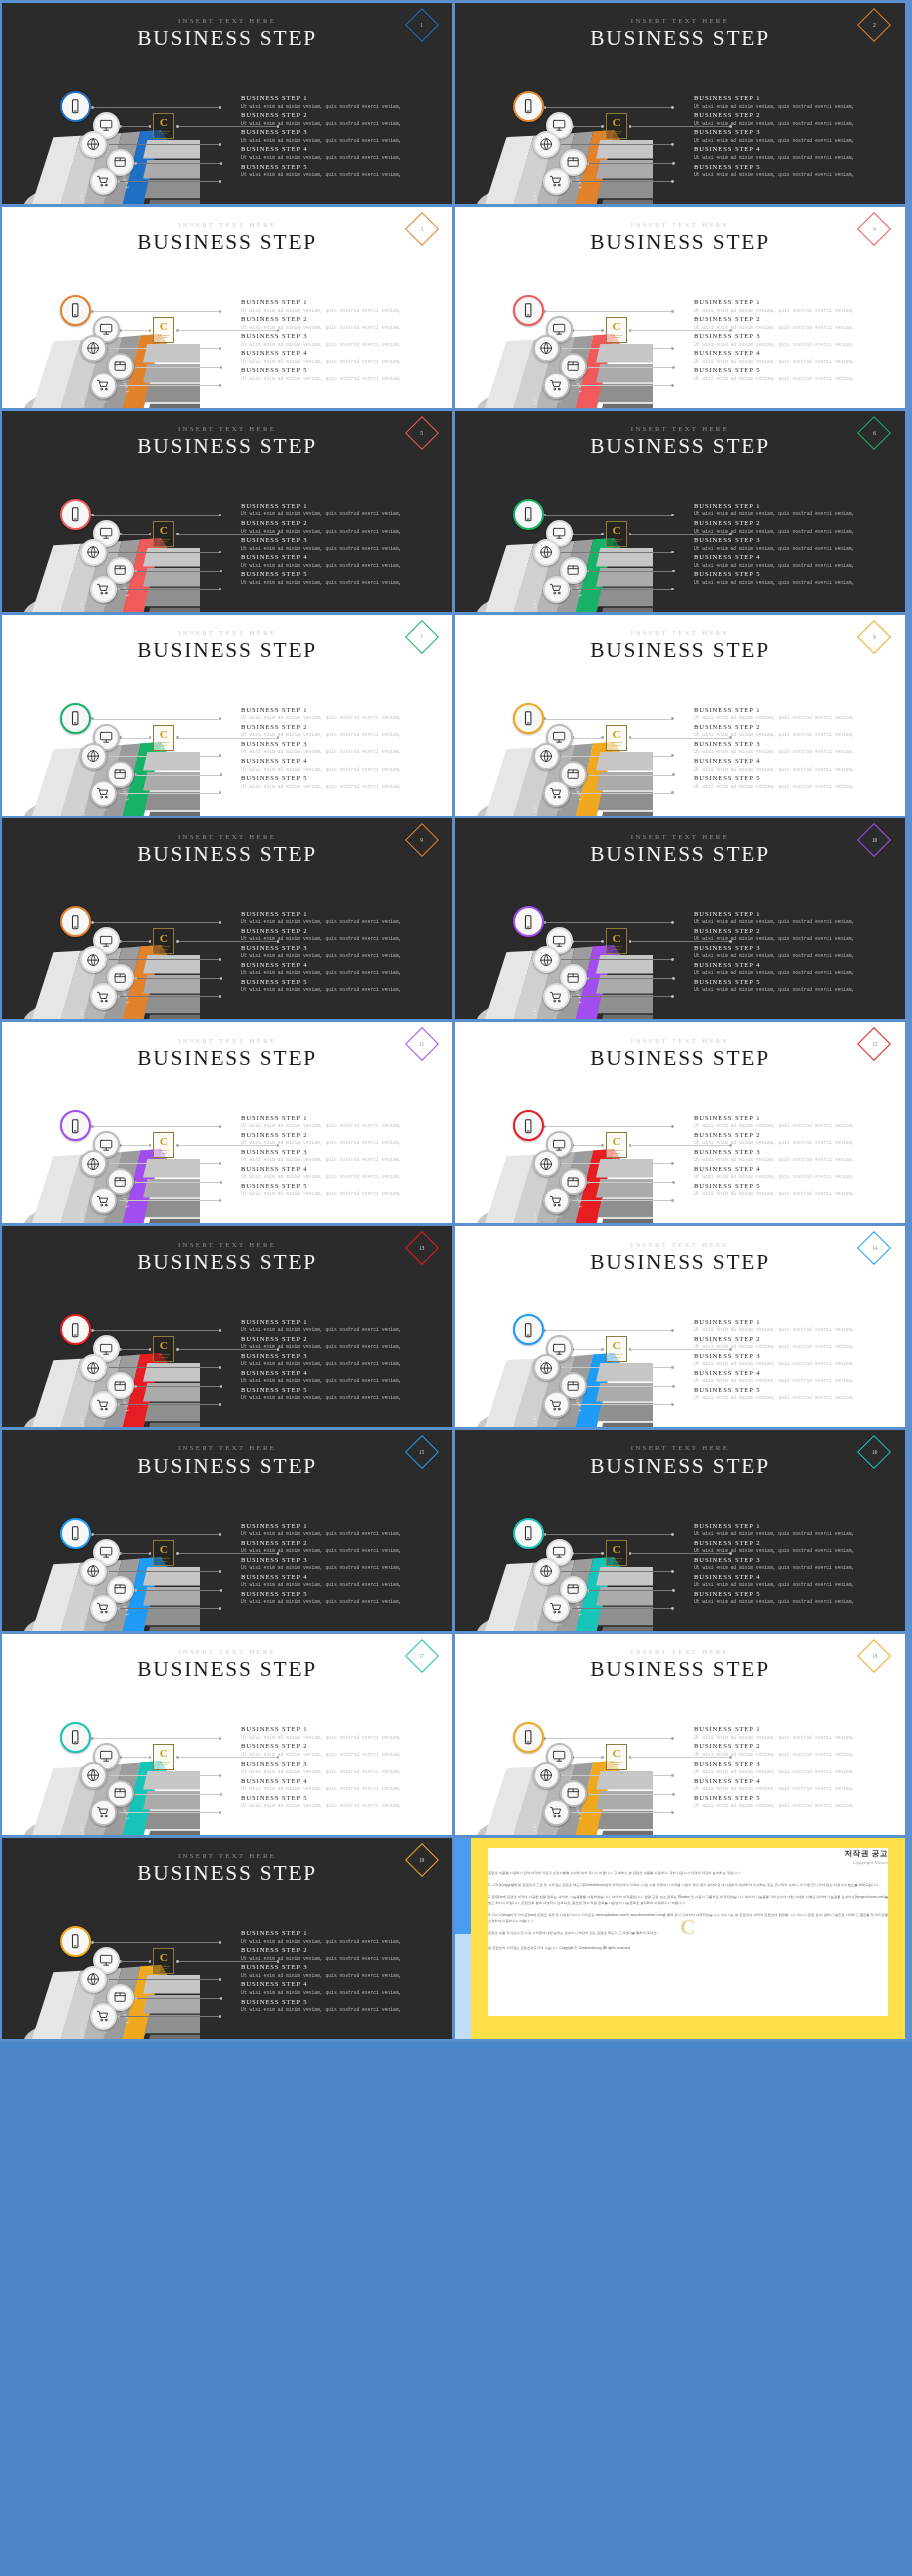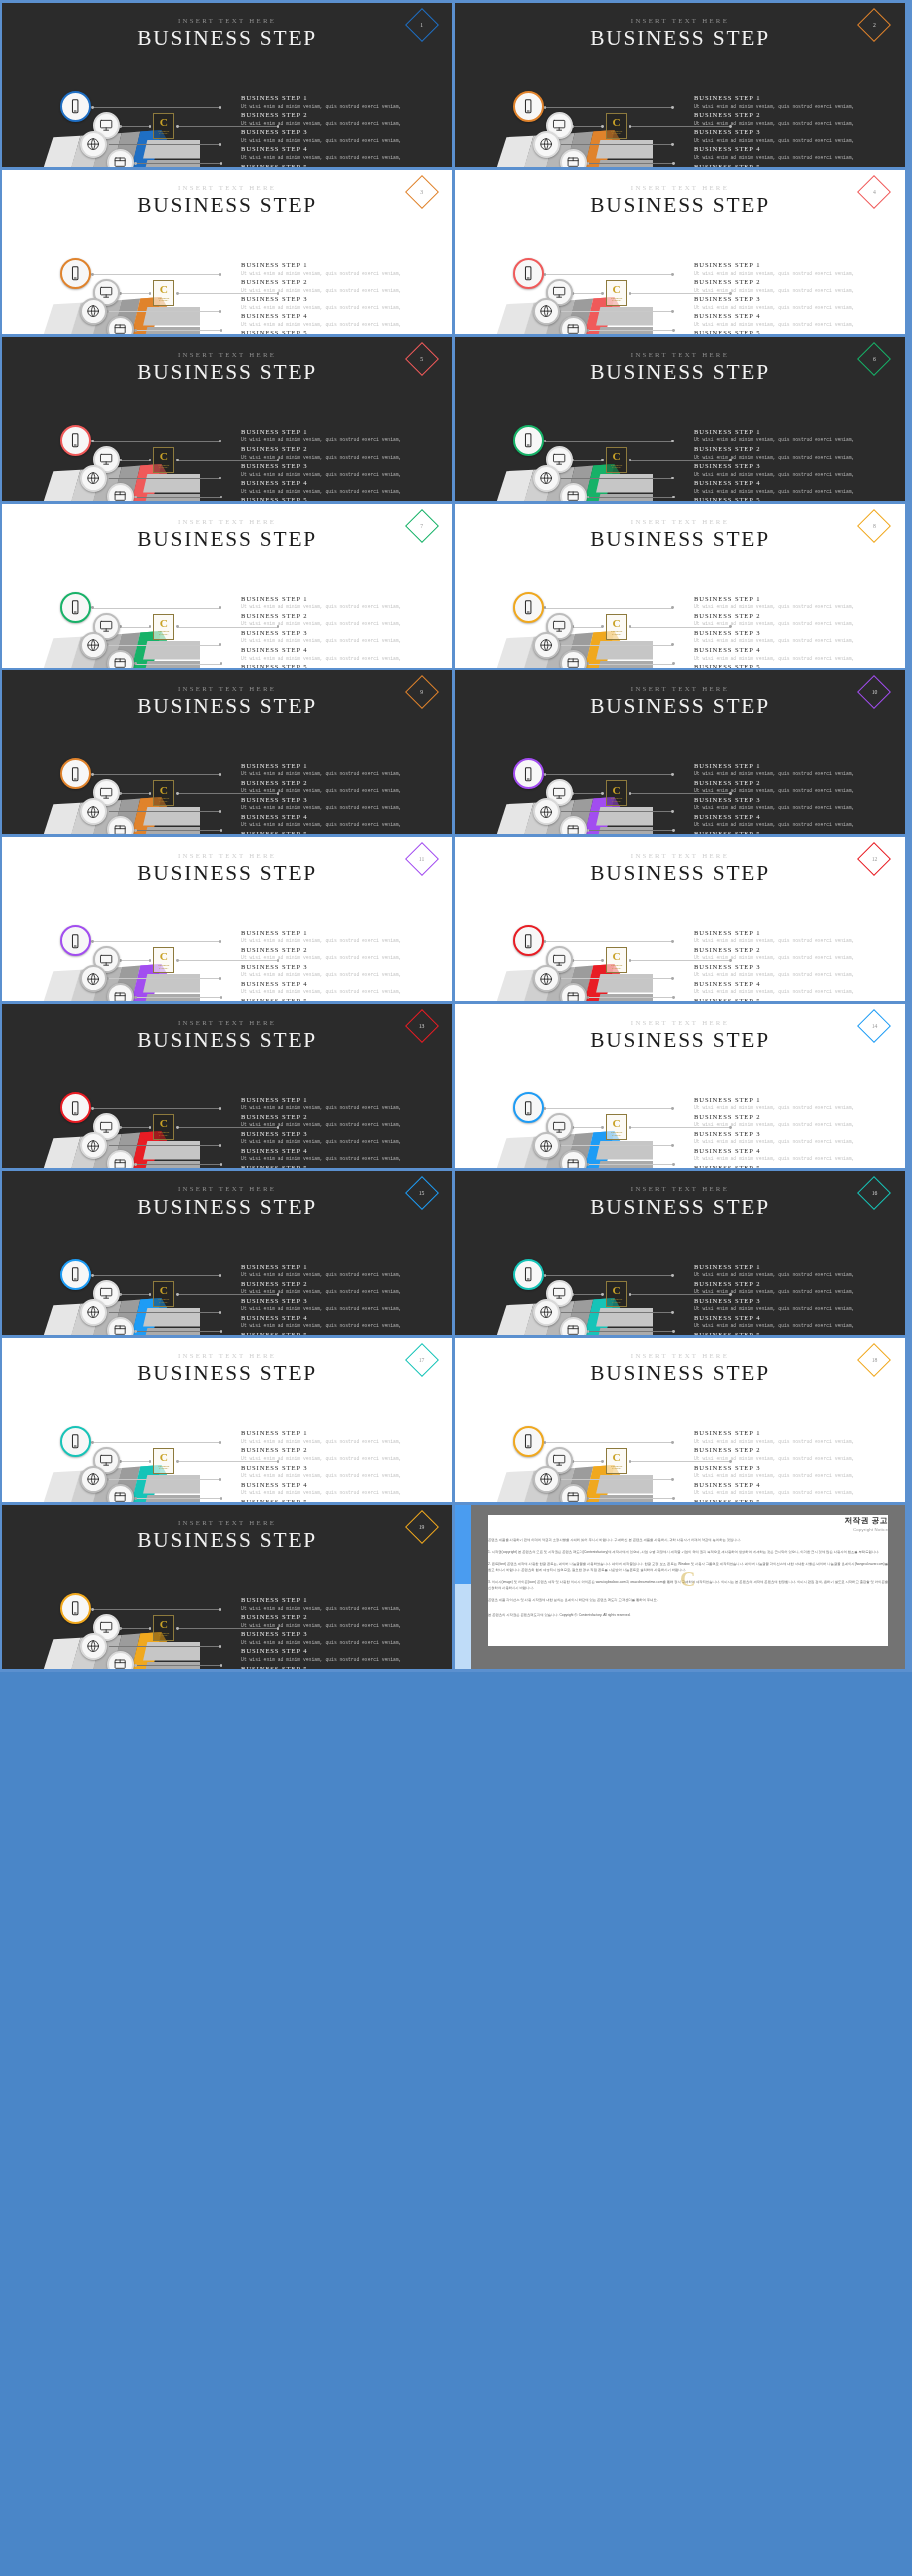--- a/index.html
+++ b/index.html
@@ -13,21 +13,21 @@
     width: 912px;
     display: flex;
     flex-wrap: wrap;
     background: #5b90cf;
     gap: 2.9px 2.9px;
     padding: 2.9px 2.1px;
   }
   .slide {
     position: relative;
     width: 450px;
-    height: 164px;
+    height: 201px;
     overflow: hidden;
     flex: 0 0 auto;
   }
   .slide.dark { background: #2b2b2b; }
   .slide.light { background: #ffffff; }
 
   
   .hdr {
     position: absolute;
     left: 0; right: 0;
@@ -162,21 +162,21 @@
     font-family: "Liberation Mono", monospace;
     font-size: 4.7px;
     line-height: 1.55;
     margin: 1.4px 0 1.4px;
   }
   .dark .step-b { color: #b4b4b4; }
   .light .step-b { color: #c4c4c4; }
 
   
   .copy-slide {
-    background: #737373;
+    background: #fde047;
     position: relative;
     overflow: hidden;
   }
   .copy-accent-outer {
     position: absolute;
     left: 0; top: 0; bottom: 0;
     width: 15.7px;
     background: #4a9cf0;
   }
   .copy-accent-inner {

